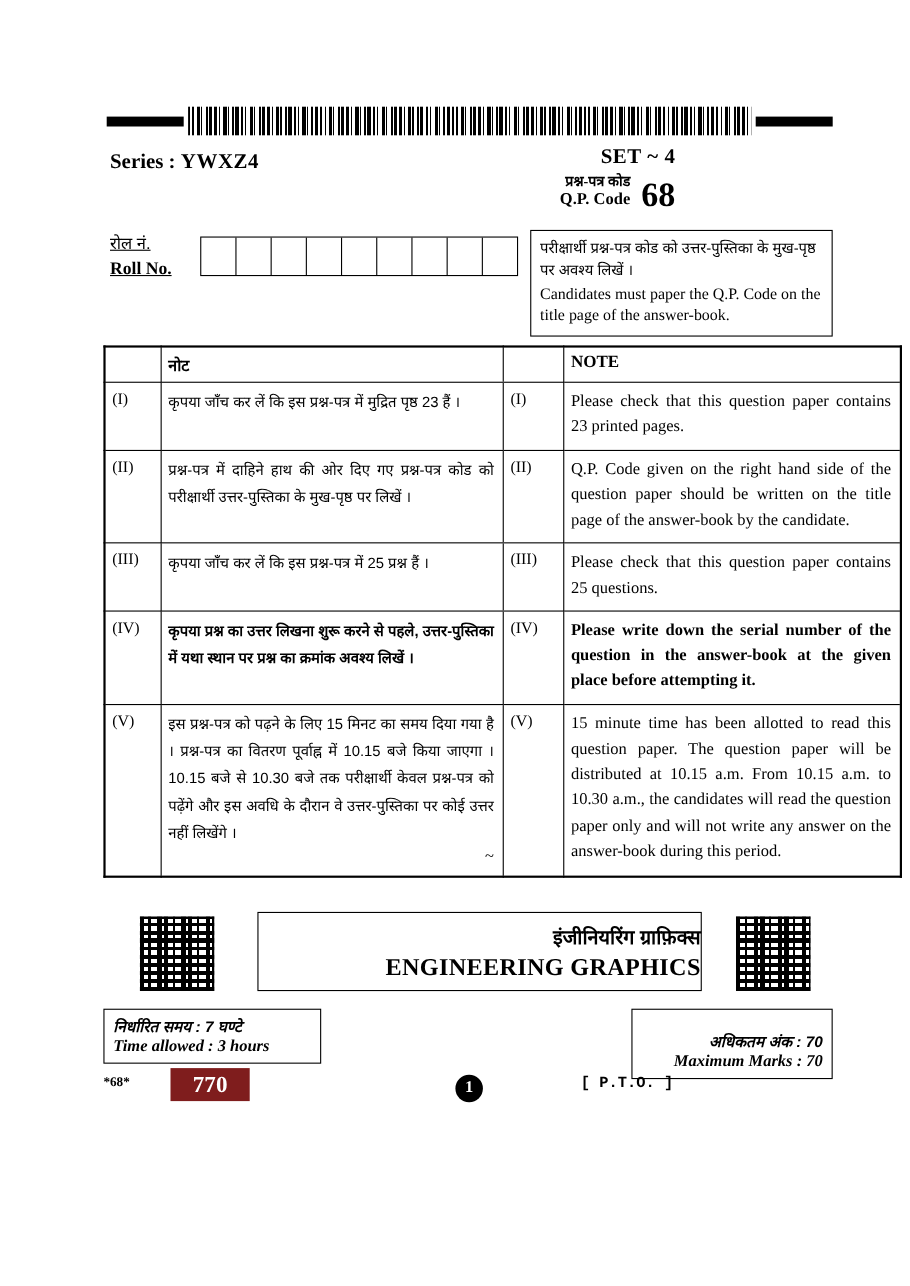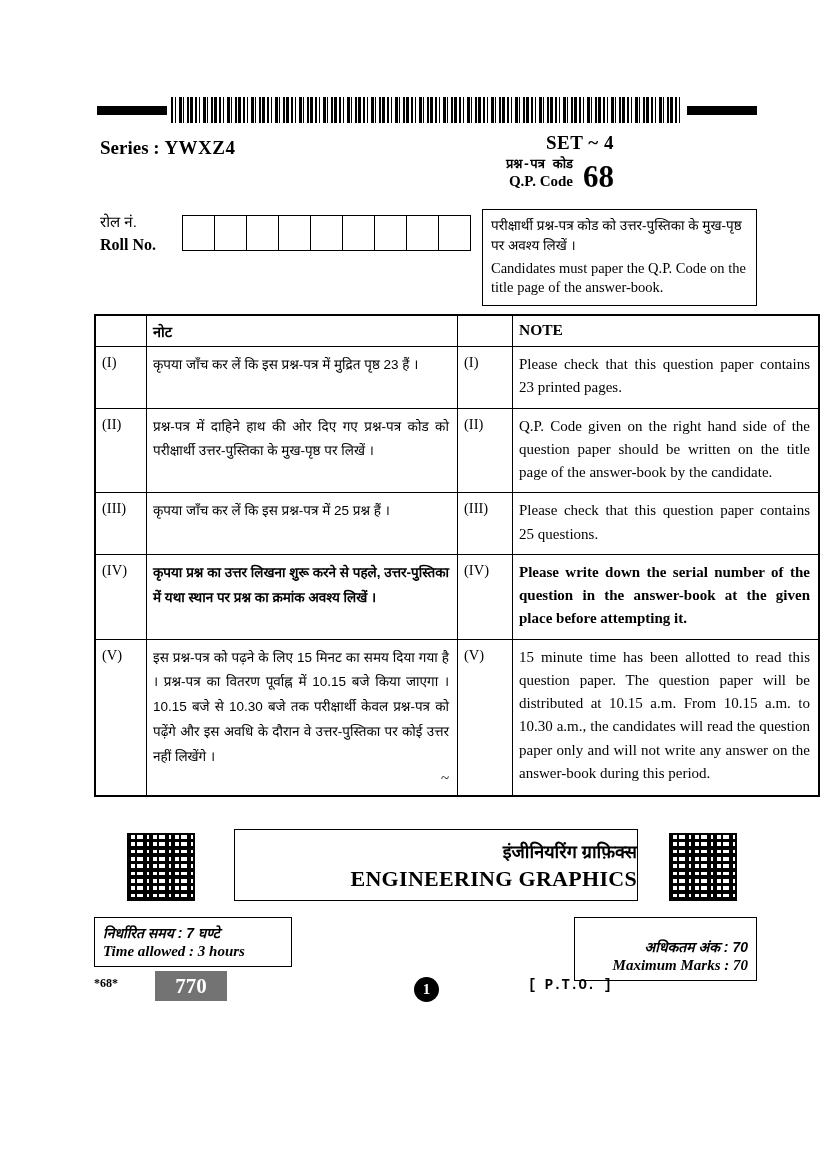--- a/index.html
+++ b/index.html
@@ -81,34 +81,35 @@
     justify-content: flex-end;
     align-items: flex-end;
     margin-top: 4px;
   }
   .qp-labels {
     text-align: right;
     line-height: 1.15;
     margin-right: 10px;
     padding-bottom: 2px;
   }
-  .qp-hindi { font-size: 13px; font-weight: bold; font-family: Liberation Mono, monospace; }
+  .qp-hindi { font-size: 13px; font-weight: bold; font-family: Liberation Serif, serif; }
   .qp-eng { font-size: 15px; font-weight: bold; }
   .qp-code {
     font-size: 31px;
     font-weight: bold;
     line-height: 1;
   }
 
   
   .rollno-label {
     position: absolute;
     left: 88px;
     top: 192px;
     line-height: 1.45;
+    text-decoration: underline;
   }
   .rollno-hindi { font-size: 15px; font-family: "Liberation Sans", sans-serif; }
   .rollno-eng { font-size: 16px; font-weight: bold; }
   .rollno-boxes {
     position: absolute;
     left: 170px;
     top: 196px;
     display: flex;
     border: 1.5px solid #000;
     height: 34px;
@@ -273,21 +274,21 @@
     top: 957px;
     font-size: 12px;
     font-weight: bold;
   }
   .footer-num {
     position: absolute;
     left: 143px;
     top: 952px;
     width: 72px;
     height: 30px;
-    background: #737373;
+    background: #7f1d1d;
     color: #fff;
     font-size: 21px;
     font-weight: bold;
     display: flex;
     align-items: center;
     justify-content: center;
   }
   .page-circle {
     position: absolute;
     left: 402px;

